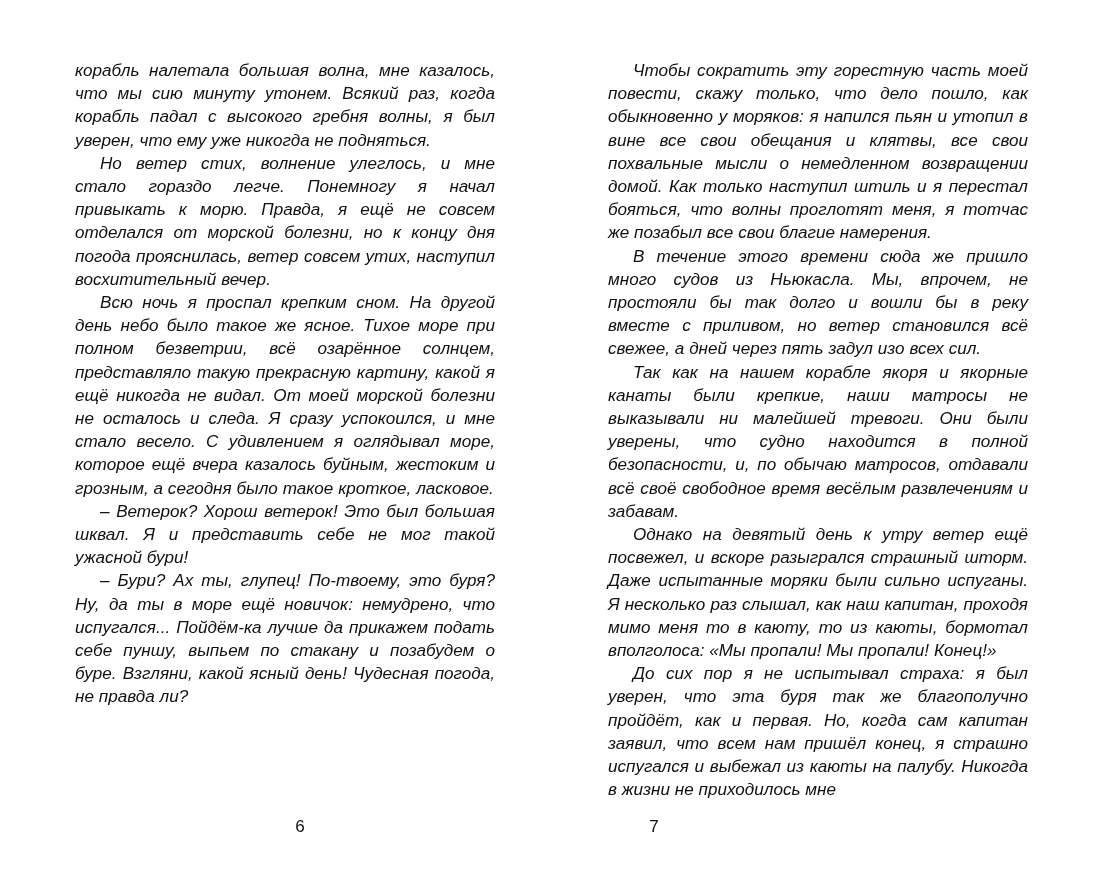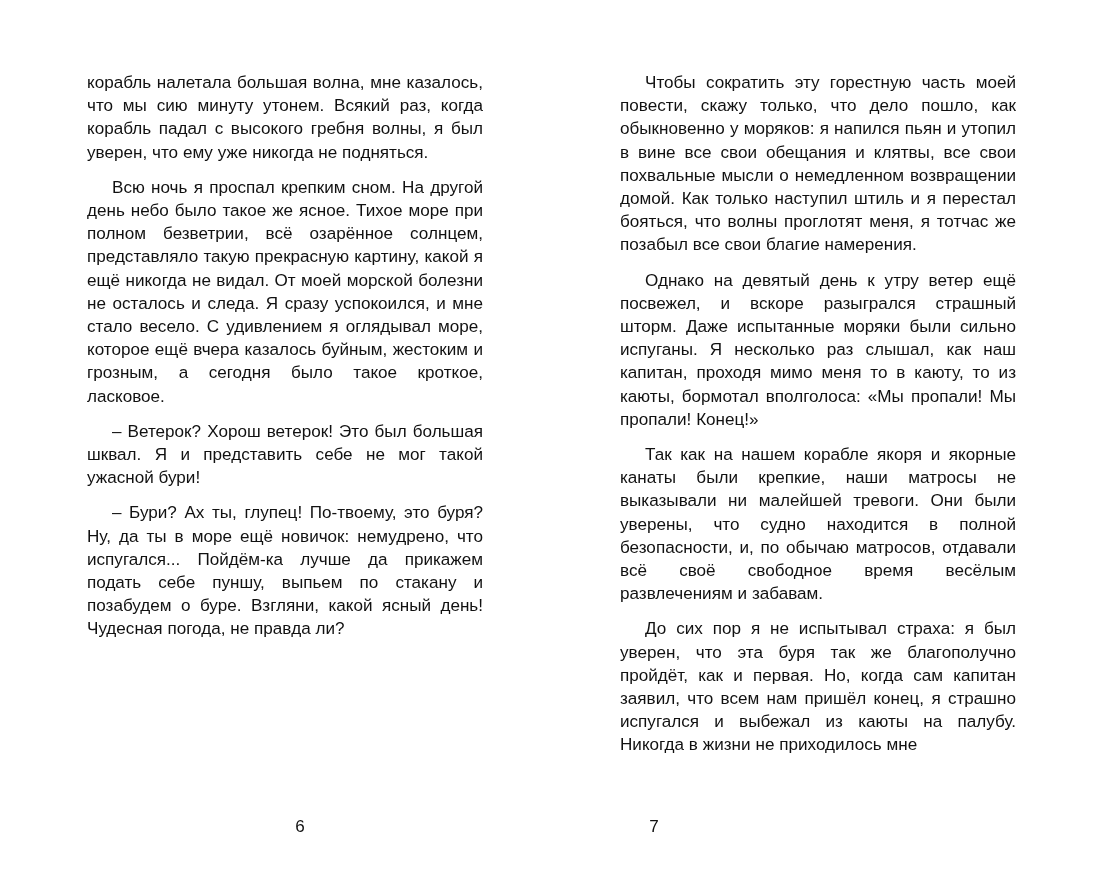--- a/index.html
+++ b/index.html
@@ -42,22 +42,23 @@
     text-align: justify;
     text-justify: inter-word;
     hyphens: none;
     word-spacing: 0.1px;
   }
 
   .page-left  .text-column { left: 75px; }
   .page-right .text-column { left: 58px; }
 
   .para {
-    margin: 12px;
+    margin: 0;
     text-indent: 25px;
+    font-style: italic;
   }
   .para.no-indent {
     text-indent: 0;
   }
   
   .para:last-child { }
 
   .folio {
     position: absolute;
     top: 816px;
@@ -71,30 +72,32 @@
   .page-right .folio { left: -446px; width: 1100px; }
 </style>
 </head>
 <body>
 
 <div class="spread">
 
   <div class="page page-left">
     <div class="text-column" id="col-left">
         <p class="para no-indent">корабль налетала большая волна, мне казалось, что мы сию минуту утонем. Всякий раз, когда корабль падал с высокого гребня волны, я был уверен, что ему уже никогда не подняться.</p>
+        <p class="para">Но ветер стих, волнение улеглось, и мне стало гораздо легче. Понемногу я начал привыкать к морю. Правда, я ещё не совсем отделался от морской болезни, но к концу дня погода прояснилась, ветер совсем утих, наступил восхитительный вечер.</p>
         <p class="para">Всю ночь я проспал крепким сном. На другой день небо было такое же ясное. Тихое море при полном безветрии, всё озарённое солнцем, представляло такую прекрасную картину, какой я ещё никогда не видал. От моей морской болезни не осталось и следа. Я сразу успокоился, и мне стало весело. С удивлением я оглядывал море, которое ещё вчера казалось буйным, жестоким и грозным, а сегодня было такое кроткое, ласковое.</p>
         <p class="para">– Ветерок? Хорош ветерок! Это был большая шквал. Я и представить себе не мог такой ужасной бури!</p>
         <p class="para">– Бури? Ах ты, глупец! По-твоему, это буря? Ну, да ты в море ещё новичок: немудрено, что испугался... Пойдём-ка лучше да прикажем подать себе пуншу, выпьем по стакану и позабудем о буре. Взгляни, какой ясный день! Чудесная погода, не правда ли?</p>
       </div>
     <div class="folio">6</div>
   </div>
 
   <div class="page page-right">
     <div class="text-column" id="col-right">
         <p class="para">Чтобы сократить эту горестную часть моей повести, скажу только, что дело пошло, как обыкновенно у моряков: я напился пьян и утопил в вине все свои обещания и клятвы, все свои похвальные мысли о немедленном возвращении домой. Как только наступил штиль и я перестал бояться, что волны проглотят меня, я тотчас же позабыл все свои благие намерения.</p>
+        <p class="para">В течение этого времени сюда же пришло много судов из Ньюкасла. Мы, впрочем, не простояли бы так долго и вошли бы в реку вместе с приливом, но ветер становился всё свежее, а дней через пять задул изо всех сил.</p>
+        <p class="para">Так как на нашем корабле якоря и якорные канаты были крепкие, наши матросы не выказывали ни малейшей тревоги. Они были уверены, что судно находится в полной безопасности, и, по обычаю матросов, отдавали всё своё свободное время весёлым развлечениям и забавам.</p>
         <p class="para">Однако на девятый день к утру ветер ещё посвежел, и вскоре разыгрался страшный шторм. Даже испытанные моряки были сильно испуганы. Я несколько раз слышал, как наш капитан, проходя мимо меня то в каюту, то из каюты, бормотал вполголоса: «Мы пропали! Мы пропали! Конец!»</p>
-        <p class="para">Так как на нашем корабле якоря и якорные канаты были крепкие, наши матросы не выказывали ни малейшей тревоги. Они были уверены, что судно находится в полной безопасности, и, по обычаю матросов, отдавали всё своё свободное время весёлым развлечениям и забавам.</p>
         <p class="para">До сих пор я не испытывал страха: я был уверен, что эта буря так же благополучно пройдёт, как и первая. Но, когда сам капитан заявил, что всем нам пришёл конец, я страшно испугался и выбежал из каюты на палубу. Никогда в жизни не приходилось мне</p>
       </div>
     <div class="folio">7</div>
   </div>
 
 </div>
 
 </body></html>

